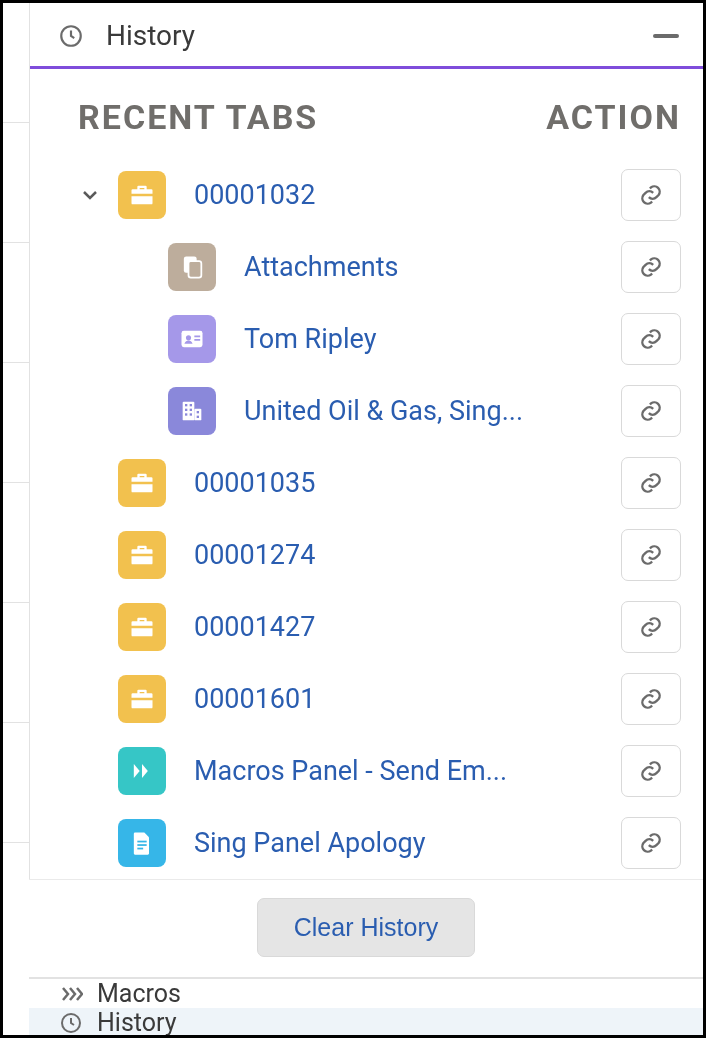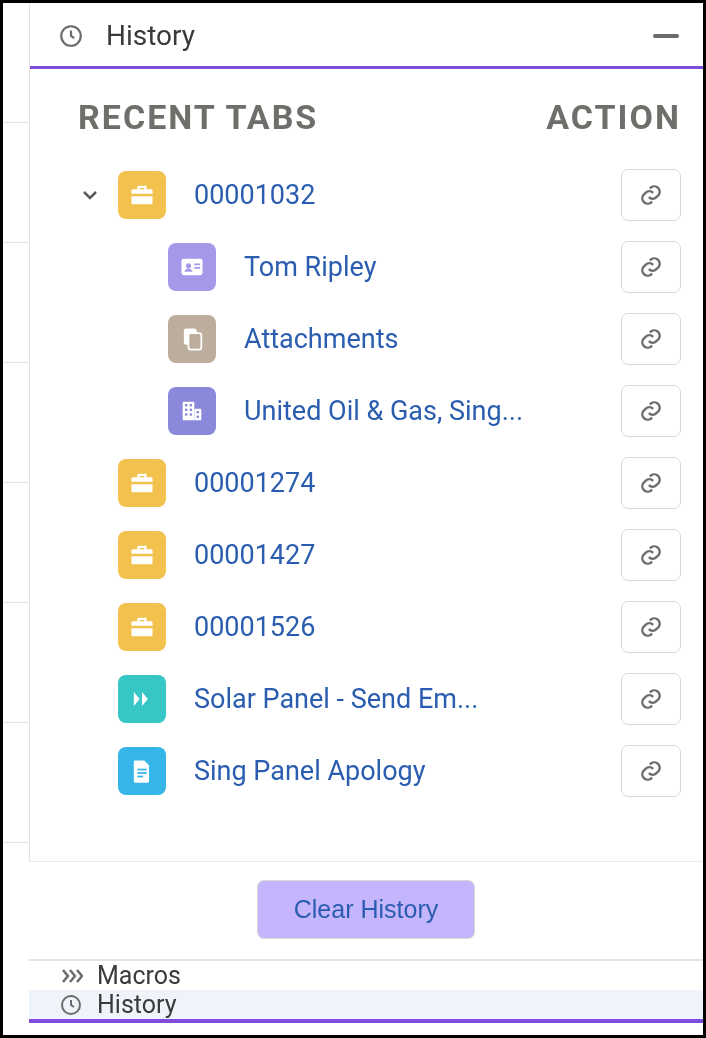--- a/index.html
+++ b/index.html
@@ -137,21 +137,21 @@
     padding: 18px 0 20px 0;
     display: flex;
     justify-content: center;
     border-top: 1px solid #eaeaea;
     margin-left: 26px;
     background:#fff;
   }
   .clear-btn {
     border: 1px solid #d9d9d9;
     border-radius: 7px;
-    background: #c4b5fd;
+    background: #e5e5e5;
     padding: 14px 36px;
     font-size: 25px;
     color: #2a5db0;
     cursor: pointer;
   }
   .footer-tabs {
     display: flex;
     border-top: 2px solid #e2e2e2;
     height: 76px;
     margin-left: 26px;
@@ -214,46 +214,46 @@
           <a class="label">00001032</a>
           <button class="action-btn">
             <svg viewBox="0 0 24 24">
               <path d="M10 14a5 5 0 0 0 7 0l2-2a5 5 0 0 0-7-7l-1 1"></path>
               <path d="M14 10a5 5 0 0 0-7 0l-2 2a5 5 0 0 0 7 7l1-1"></path>
             </svg>
           </button>
         </div>
         <div class="row">
           <div class="child-indent"></div>
+          <div class="rec-icon ic-attach">
+            <svg viewBox="0 0 24 24">
+              <rect x="5" y="3" width="11" height="14" rx="2"></rect>
+              <rect x="9" y="7" width="11" height="14" rx="2" fill="#bdad9c" stroke="#fff" stroke-width="1.5"></rect>
+            </svg>
+          </div>
+          <a class="label">Attachments</a>
+          <button class="action-btn">
+            <svg viewBox="0 0 24 24">
+              <path d="M10 14a5 5 0 0 0 7 0l2-2a5 5 0 0 0-7-7l-1 1"></path>
+              <path d="M14 10a5 5 0 0 0-7 0l-2 2a5 5 0 0 0 7 7l1-1"></path>
+            </svg>
+          </button>
+        </div>
+        <div class="row">
+          <div class="child-indent"></div>
           <div class="rec-icon ic-contact">
             <svg viewBox="0 0 24 24">
               <rect x="3" y="5" width="18" height="14" rx="2"></rect>
               <circle cx="9" cy="11" r="2.2" fill="#a598e9"></circle>
               <path d="M5.5 16c.7-1.8 2-2.7 3.5-2.7S11.8 14.2 12.5 16H5.5z" fill="#a598e9"></path>
               <rect x="14" y="9" width="5" height="1.5" fill="#a598e9"></rect>
               <rect x="14" y="12" width="5" height="1.5" fill="#a598e9"></rect>
             </svg>
           </div>
           <a class="label">Tom Ripley</a>
-          <button class="action-btn">
-            <svg viewBox="0 0 24 24">
-              <path d="M10 14a5 5 0 0 0 7 0l2-2a5 5 0 0 0-7-7l-1 1"></path>
-              <path d="M14 10a5 5 0 0 0-7 0l-2 2a5 5 0 0 0 7 7l1-1"></path>
-            </svg>
-          </button>
-        </div>
-        <div class="row">
-          <div class="child-indent"></div>
-          <div class="rec-icon ic-attach">
-            <svg viewBox="0 0 24 24">
-              <rect x="5" y="3" width="11" height="14" rx="2"></rect>
-              <rect x="9" y="7" width="11" height="14" rx="2" fill="#bdad9c" stroke="#fff" stroke-width="1.5"></rect>
-            </svg>
-          </div>
-          <a class="label">Attachments</a>
           <button class="action-btn">
             <svg viewBox="0 0 24 24">
               <path d="M10 14a5 5 0 0 0 7 0l2-2a5 5 0 0 0-7-7l-1 1"></path>
               <path d="M14 10a5 5 0 0 0-7 0l-2 2a5 5 0 0 0 7 7l1-1"></path>
             </svg>
           </button>
         </div>
         <div class="row">
           <div class="child-indent"></div>
           <div class="rec-icon ic-account">
@@ -278,20 +278,35 @@
             </svg>
           </button>
         </div>
         <div class="row">
           <div class="indent-spacer"></div>
           <div class="rec-icon ic-case">
             <svg viewBox="0 0 24 24">
               <path d="M9 4h6a1 1 0 0 1 1 1v2h4a1 1 0 0 1 1 1v3H3V8a1 1 0 0 1 1-1h4V5a1 1 0 0 1 1-1zm1 2v1h4V6h-4zM3 13h18v6a1 1 0 0 1-1 1H4a1 1 0 0 1-1-1v-6z"></path>
             </svg>
           </div>
+          <a class="label">00001035</a>
+          <button class="action-btn">
+            <svg viewBox="0 0 24 24">
+              <path d="M10 14a5 5 0 0 0 7 0l2-2a5 5 0 0 0-7-7l-1 1"></path>
+              <path d="M14 10a5 5 0 0 0-7 0l-2 2a5 5 0 0 0 7 7l1-1"></path>
+            </svg>
+          </button>
+        </div>
+        <div class="row">
+          <div class="indent-spacer"></div>
+          <div class="rec-icon ic-case">
+            <svg viewBox="0 0 24 24">
+              <path d="M9 4h6a1 1 0 0 1 1 1v2h4a1 1 0 0 1 1 1v3H3V8a1 1 0 0 1 1-1h4V5a1 1 0 0 1 1-1zm1 2v1h4V6h-4zM3 13h18v6a1 1 0 0 1-1 1H4a1 1 0 0 1-1-1v-6z"></path>
+            </svg>
+          </div>
           <a class="label">00001274</a>
           <button class="action-btn">
             <svg viewBox="0 0 24 24">
               <path d="M10 14a5 5 0 0 0 7 0l2-2a5 5 0 0 0-7-7l-1 1"></path>
               <path d="M14 10a5 5 0 0 0-7 0l-2 2a5 5 0 0 0 7 7l1-1"></path>
             </svg>
           </button>
         </div>
         <div class="row">
           <div class="indent-spacer"></div>
@@ -308,37 +323,37 @@
             </svg>
           </button>
         </div>
         <div class="row">
           <div class="indent-spacer"></div>
           <div class="rec-icon ic-case">
             <svg viewBox="0 0 24 24">
               <path d="M9 4h6a1 1 0 0 1 1 1v2h4a1 1 0 0 1 1 1v3H3V8a1 1 0 0 1 1-1h4V5a1 1 0 0 1 1-1zm1 2v1h4V6h-4zM3 13h18v6a1 1 0 0 1-1 1H4a1 1 0 0 1-1-1v-6z"></path>
             </svg>
           </div>
-          <a class="label">00001526</a>
+          <a class="label">00001601</a>
           <button class="action-btn">
             <svg viewBox="0 0 24 24">
               <path d="M10 14a5 5 0 0 0 7 0l2-2a5 5 0 0 0-7-7l-1 1"></path>
               <path d="M14 10a5 5 0 0 0-7 0l-2 2a5 5 0 0 0 7 7l1-1"></path>
             </svg>
           </button>
         </div>
         <div class="row">
           <div class="indent-spacer"></div>
           <div class="rec-icon ic-flow">
             <svg viewBox="0 0 24 24">
               <path d="M5 6l5 6-5 6"></path>
               <path d="M12 6l5 6-5 6"></path>
             </svg>
           </div>
-          <a class="label">Solar Panel - Send Em...</a>
+          <a class="label">Macros Panel - Send Em...</a>
           <button class="action-btn">
             <svg viewBox="0 0 24 24">
               <path d="M10 14a5 5 0 0 0 7 0l2-2a5 5 0 0 0-7-7l-1 1"></path>
               <path d="M14 10a5 5 0 0 0-7 0l-2 2a5 5 0 0 0 7 7l1-1"></path>
             </svg>
           </button>
         </div>
         <div class="row">
           <div class="indent-spacer"></div>
           <div class="rec-icon ic-file">

